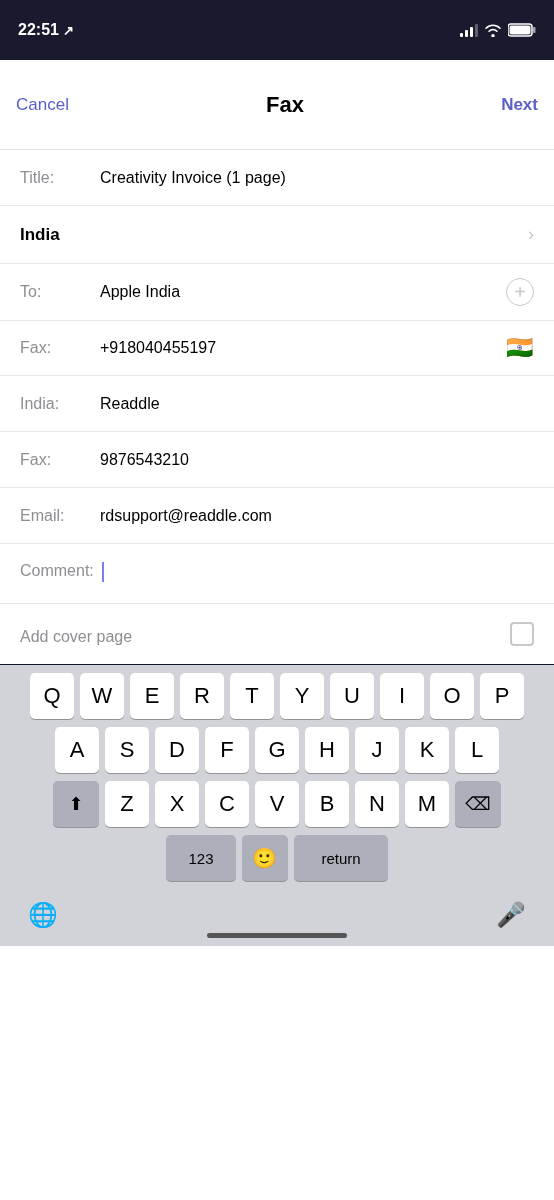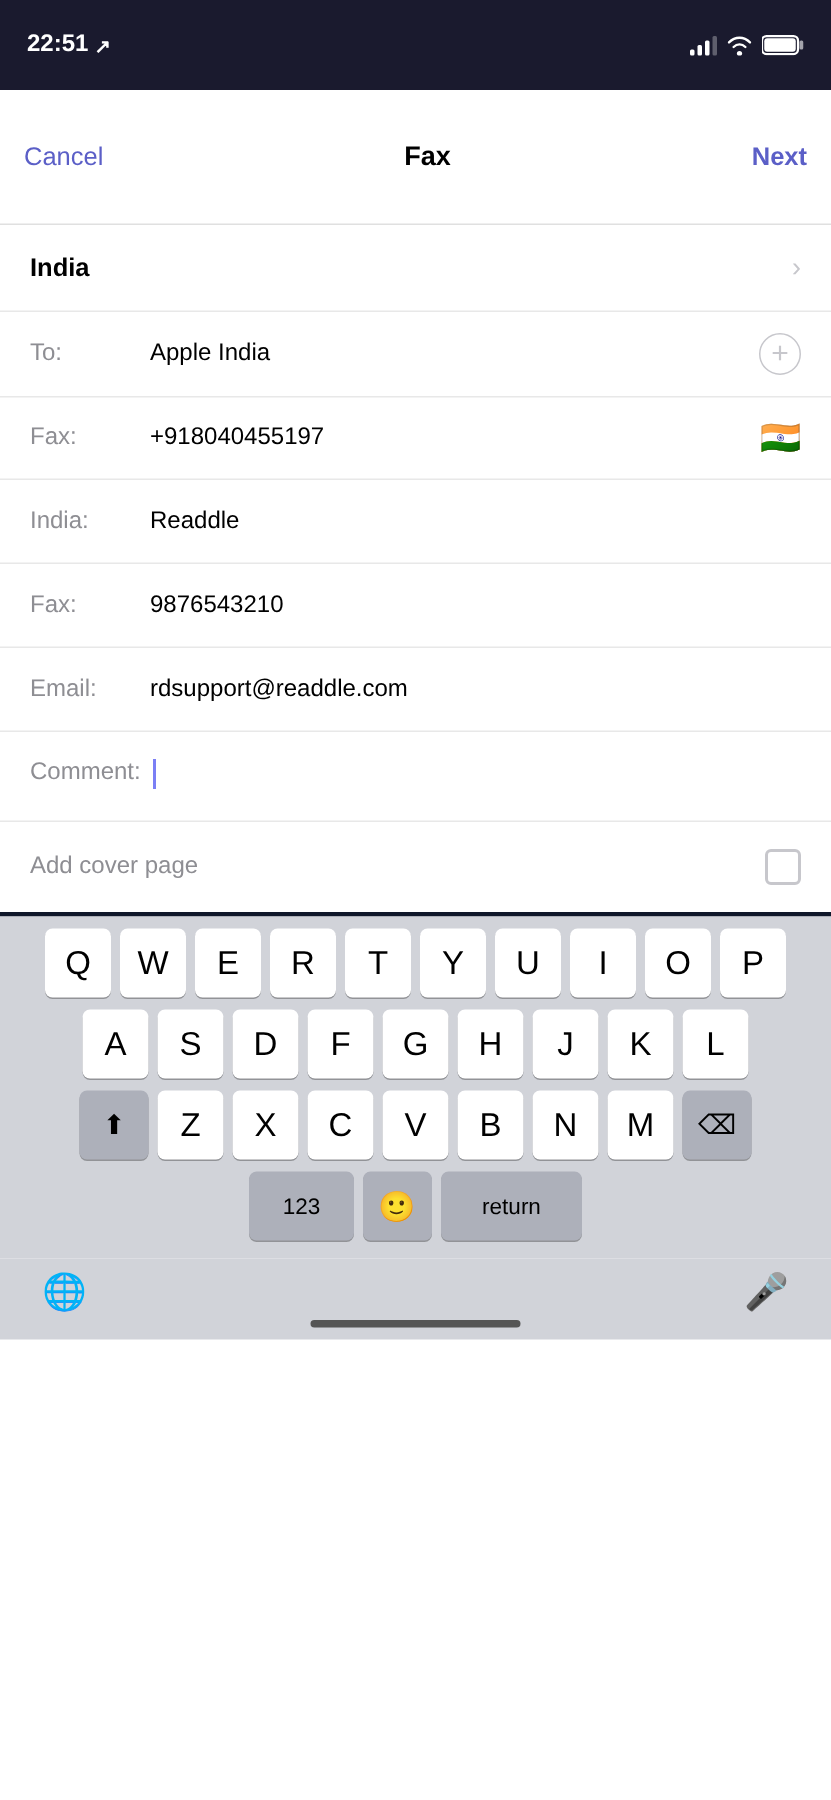--- a/index.html
+++ b/index.html
@@ -55,21 +55,21 @@
       padding: 0 16px;
       height: 90px;
       border-bottom: 1px solid #e0e0e0;
     }
     .nav-cancel {
       color: #5b5fc7;
       font-size: 17px;
       cursor: pointer;
     }
     .nav-title {
-      font-size: 18px;
+      font-size: 22px;
       font-weight: 600;
       color: #000;
     }
     .nav-next {
       color: #5b5fc7;
       font-size: 17px;
       font-weight: 600;
       cursor: pointer;
     }
 
@@ -163,23 +163,23 @@
       width: 2px;
       height: 20px;
       background: #7b7ff5;
       margin-left: 2px;
       vertical-align: middle;
     }
 
     
     .cover-row {
       display: flex;
-      align-items: center;
+      align-items: flex-end;
       padding: 18px 20px;
-      border-bottom: 3px solid #0f172a;
+      border-bottom: 1px solid #0f172a;
     }
     .cover-label {
       font-size: 16px;
       color: #8e8e93;
       flex: 1;
     }
     .checkbox-empty {
       width: 24px;
       height: 24px;
       border: 2px solid #c7c7cc;
@@ -310,20 +310,24 @@
 </div>
 
 <div class="nav-bar">
   <span class="nav-cancel">Cancel</span>
   <span class="nav-title">Fax</span>
   <span class="nav-next">Next</span>
 </div>
 
 <div class="form-area">
 
+  <div class="form-row">
+    <span class="form-label">Title:</span>
+    <span class="form-value">Creativity Invoice (1 page)</span>
+  </div>
 
   <div class="country-row">
     <span class="country-name">India</span>
     <span class="chevron-right">›</span>
   </div>
 
   <div class="to-row">
     <span class="form-label">To:</span>
     <span class="form-value">Apple India</span>
     <div class="plus-btn">+</div>

